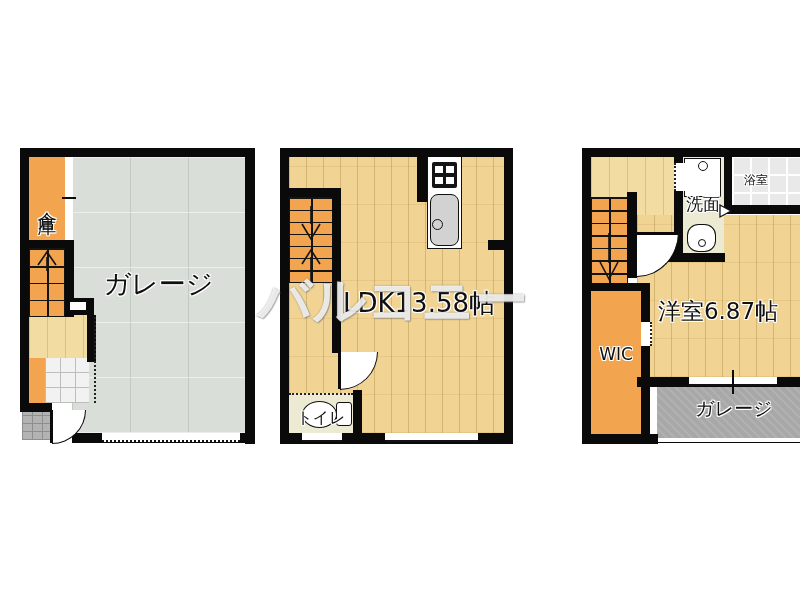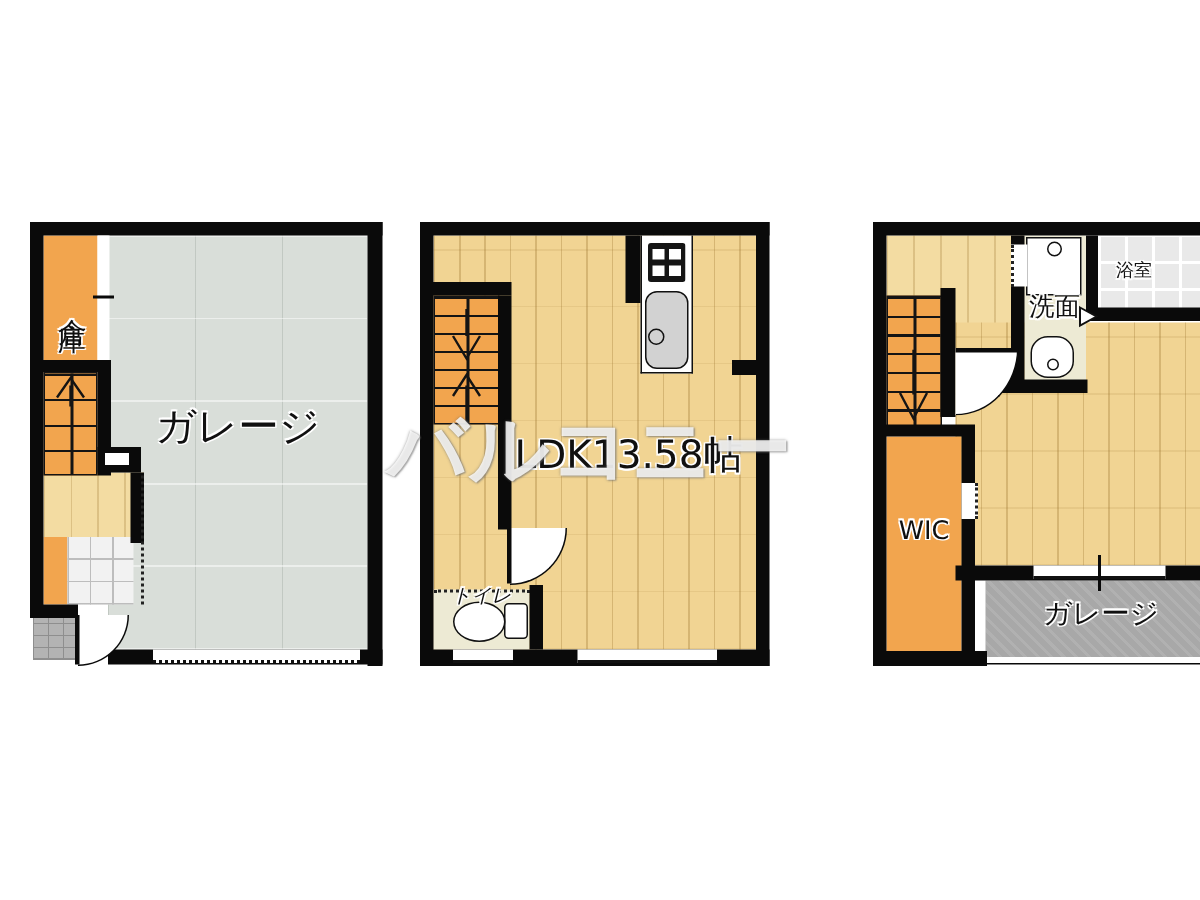--- a/index.html
+++ b/index.html
@@ -131,21 +131,21 @@
     <div class="opening" style="left:105px;top:285px;width:93px;height:7px;border-bottom:2px solid #111;"></div>
 
     <div class="door" style="left:60px;top:204px;width:37px;height:37px;"></div>
     <div class="door-leaf" style="left:58px;top:204px;width:2.5px;height:37px;"></div>
 
     <div class="room cream" style="left:9px;top:245px;width:64px;height:40px;border-top:2px dotted #222;box-sizing:border-box;z-index:7;"></div>
     <div class="fixture" style="left:56px;top:254px;width:16px;height:24px;background:#fff;border:1.2px solid #111;border-radius:3px;box-sizing:border-box;z-index:9;"></div>
     <div class="fixture" style="left:22px;top:253px;width:35px;height:27px;background:#fff;border:1.2px solid #111;border-radius:50%;box-sizing:border-box;z-index:9;"></div>
 
     <div class="lbl" style="left:54px;top:138px;width:170px;font-size:26px;">LDK13.58帖</div>
-    <div class="lbl" style="left:9px;top:240px;width:64px;font-size:13px;font-style:italic;">トイレ</div>
+    <div class="lbl" style="left:9px;top:260px;width:64px;font-size:16px;">トイレ</div>
   </div>
 
   <div class="floor" style="left:558px;top:148px;width:235px;height:296px;margin-left:24px;">
     <div class="room woodlight" style="left:9px;top:9px;width:92px;height:78px;"></div>
     <div class="room wood" style="left:55px;top:67px;width:169px;height:162px;"></div>
     <div class="room bathtile" style="left:150px;top:9px;width:74px;height:55px;"></div>
     <div class="room cream" style="left:101px;top:9px;width:41px;height:97px;"></div>
     <div class="room orange-room" style="left:9px;top:143px;width:50px;height:145px;"></div>
     <div class="room balconytex" style="left:75px;top:239px;width:154px;height:51px;"></div>
     <div class="sill" style="left:75px;top:290px;width:158px;height:4px;"></div>
@@ -183,18 +183,19 @@
     <div class="wall" style="left:142px;top:57px;width:90px;height:9px;"></div>
     <div class="wall" style="left:55px;top:229px;width:177px;height:10px;"></div>
     <div class="opening" style="left:107px;top:229px;width:88px;height:7px;border-bottom:2px solid #111;"></div>
     <div class="tick" style="left:150px;top:222px;width:1.5px;height:24px;"></div>
 
     <div class="door" style="left:55px;top:84px;width:41px;height:44px;"></div>
     <div class="door-leaf" style="left:55px;top:84px;width:41px;height:2.5px;"></div>
 
     <div class="lbl" style="left:92px;top:45px;width:58px;font-size:17px;z-index:26;">洗面</div>
     <div class="lbl" style="left:132px;top:24px;width:84px;font-size:12px;">浴室</div>
+    <div class="lbl" style="left:60px;top:148px;width:152px;font-size:23px;">洋室6.87帖</div>
     <div class="lbl" style="left:9px;top:196px;width:50px;font-size:17px;">WIC</div>
     <div class="lbl" style="left:75px;top:248px;width:154px;font-size:19px;">ガレージ</div>
   </div>
 
   <div id="watermark">バルコニー</div>
 </div>
 
 </body></html>

